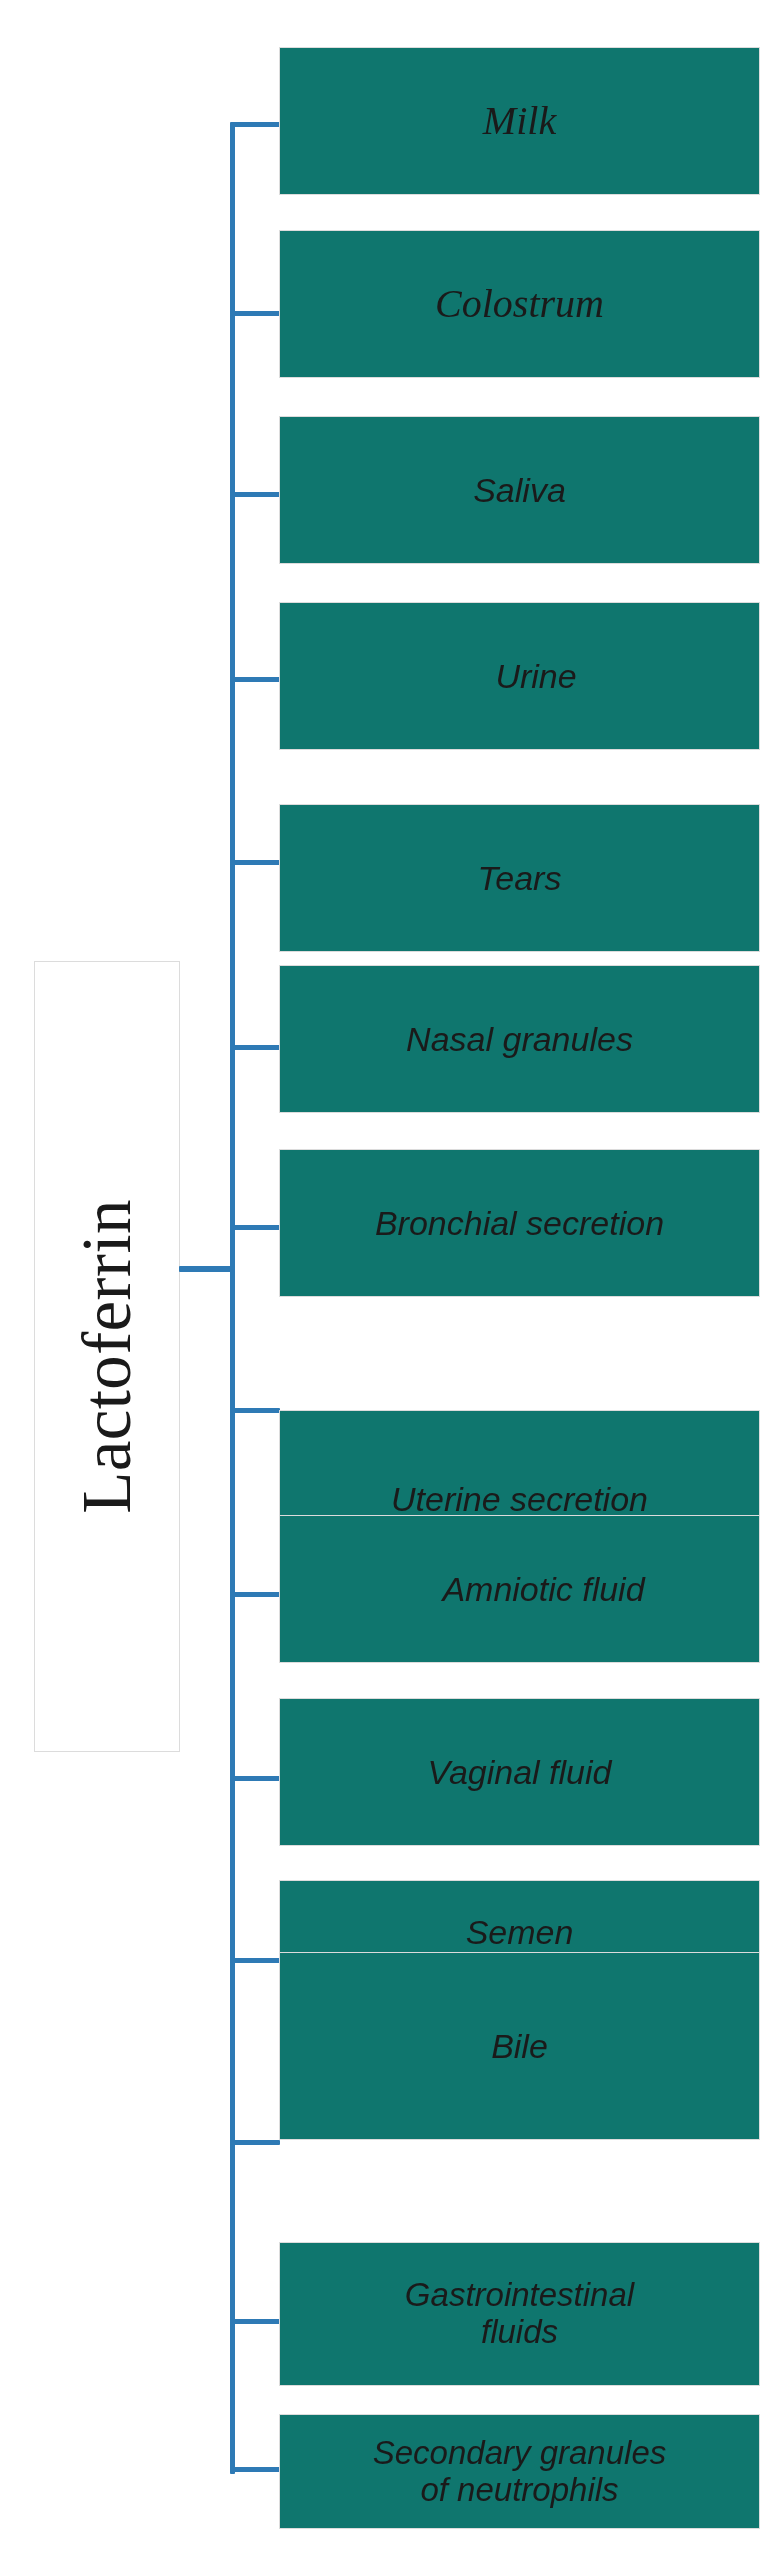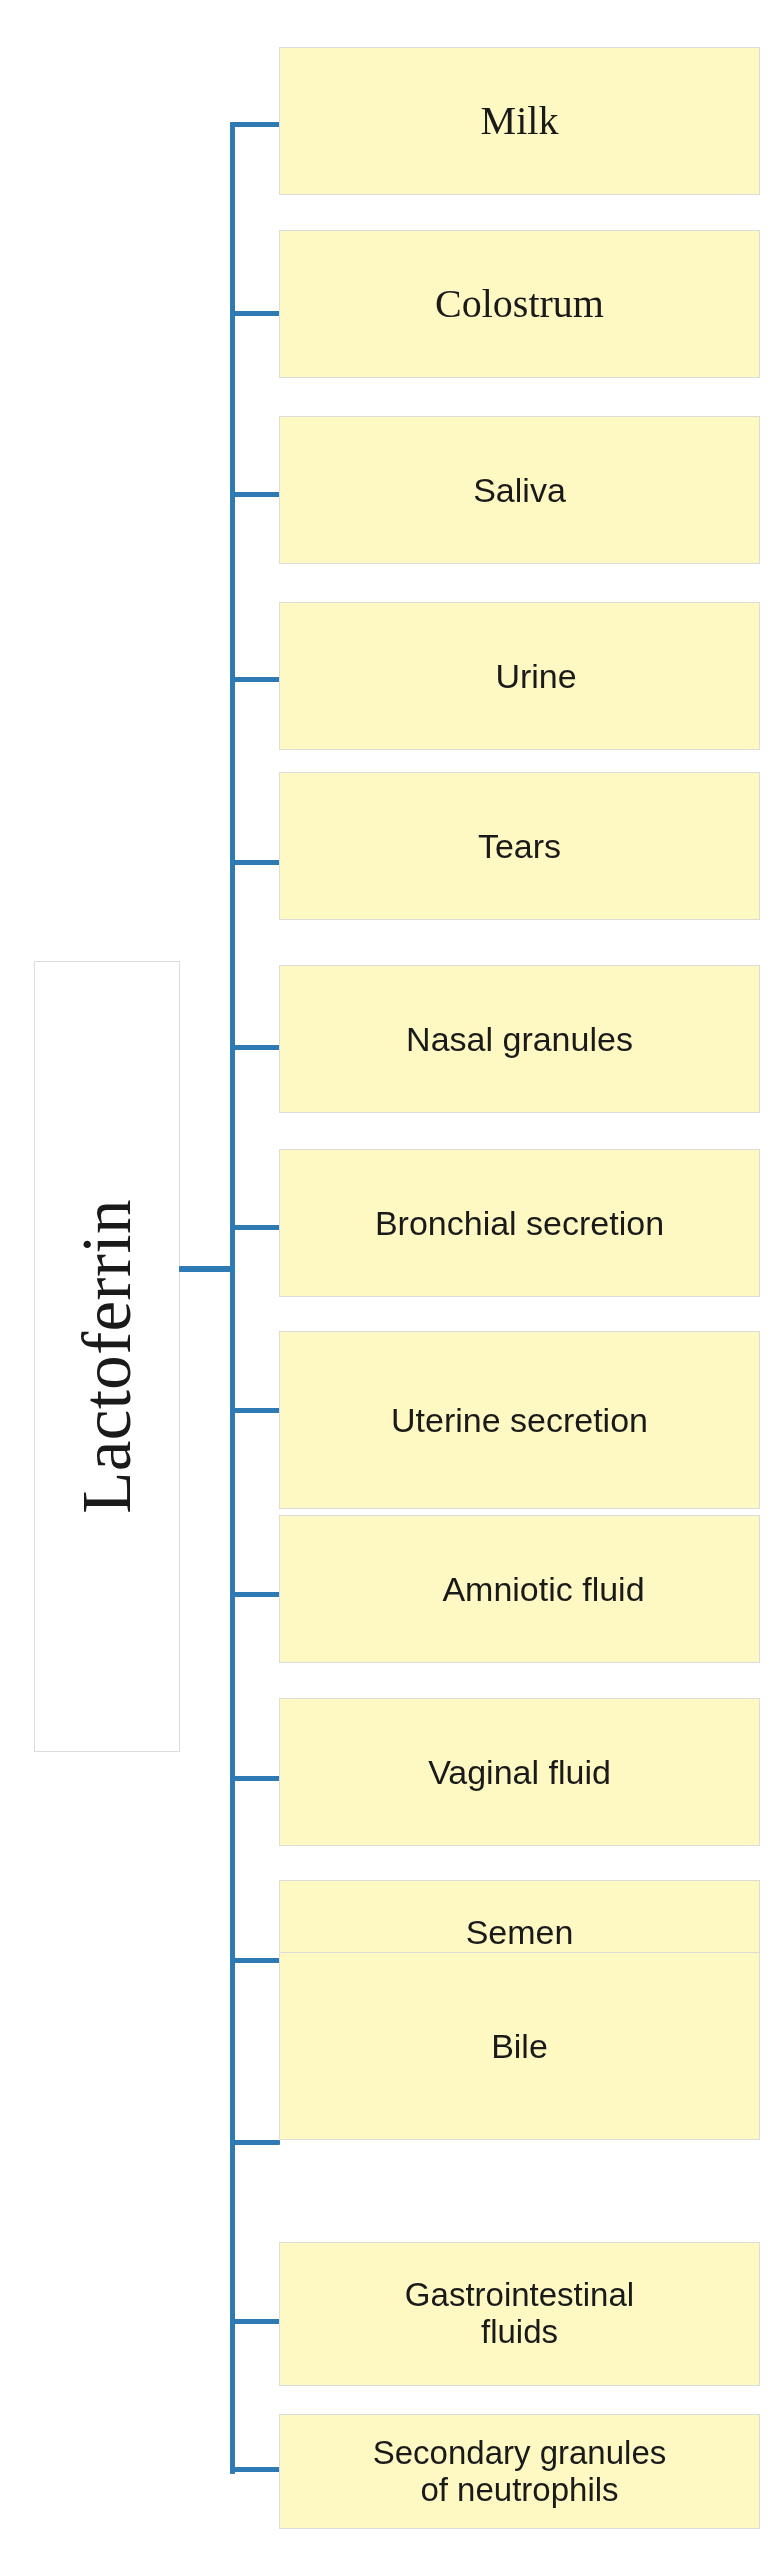--- a/index.html
+++ b/index.html
@@ -73,26 +73,27 @@
     border-radius: 0.9px;
   }
 
   
   .leaf {
     position: absolute;
     left: 279px;
     width: 481px;
     box-sizing: border-box;
     border: 1.7px solid #dcdcdc;
-    background: #fef9c3;
+    background: #0f766e;
     display: flex;
     align-items: center;
     justify-content: center;
     text-align: center;
     color: #1a1a1a;
+    font-style: italic;
   }
   .leaf-label {
     display: block;
     padding: 0 12px;
     line-height: 1.12;
     white-space: pre-line;
   }
   
   .leaf.serif .leaf-label {
     font-family: "Liberation Serif", "DejaVu Serif", serif;
@@ -131,33 +132,33 @@
       </div>
       <div class="stub" style="top: 492px;"></div>
       <div class="leaf sans" style="top: 416px; height: 148px;">
         <span class="leaf-label">Saliva</span>
       </div>
       <div class="stub" style="top: 677px;"></div>
       <div class="leaf sans" style="top: 602px; height: 148px; padding-left: 33px;">
         <span class="leaf-label">Urine</span>
       </div>
       <div class="stub" style="top: 860px;"></div>
-      <div class="leaf sans" style="top: 772px; height: 148px;">
+      <div class="leaf sans" style="top: 804px; height: 148px;">
         <span class="leaf-label">Tears</span>
       </div>
       <div class="stub" style="top: 1045px;"></div>
       <div class="leaf sans" style="top: 965px; height: 148px;">
         <span class="leaf-label">Nasal granules</span>
       </div>
       <div class="stub" style="top: 1225px;"></div>
       <div class="leaf sans" style="top: 1149px; height: 148px; text-align: right;">
         <span class="leaf-label">Bronchial secretion</span>
       </div>
       <div class="stub" style="top: 1408px;"></div>
-      <div class="leaf sans" style="top: 1331px; height: 178px;">
+      <div class="leaf sans" style="top: 1410px; height: 178px;">
         <span class="leaf-label">Uterine secretion</span>
       </div>
       <div class="stub" style="top: 1592px;"></div>
       <div class="leaf sans" style="top: 1515px; height: 148px; padding-left: 48px;">
         <span class="leaf-label">Amniotic fluid</span>
       </div>
       <div class="stub" style="top: 1776px;"></div>
       <div class="leaf sans" style="top: 1698px; height: 148px;">
         <span class="leaf-label">Vaginal fluid</span>
       </div>

